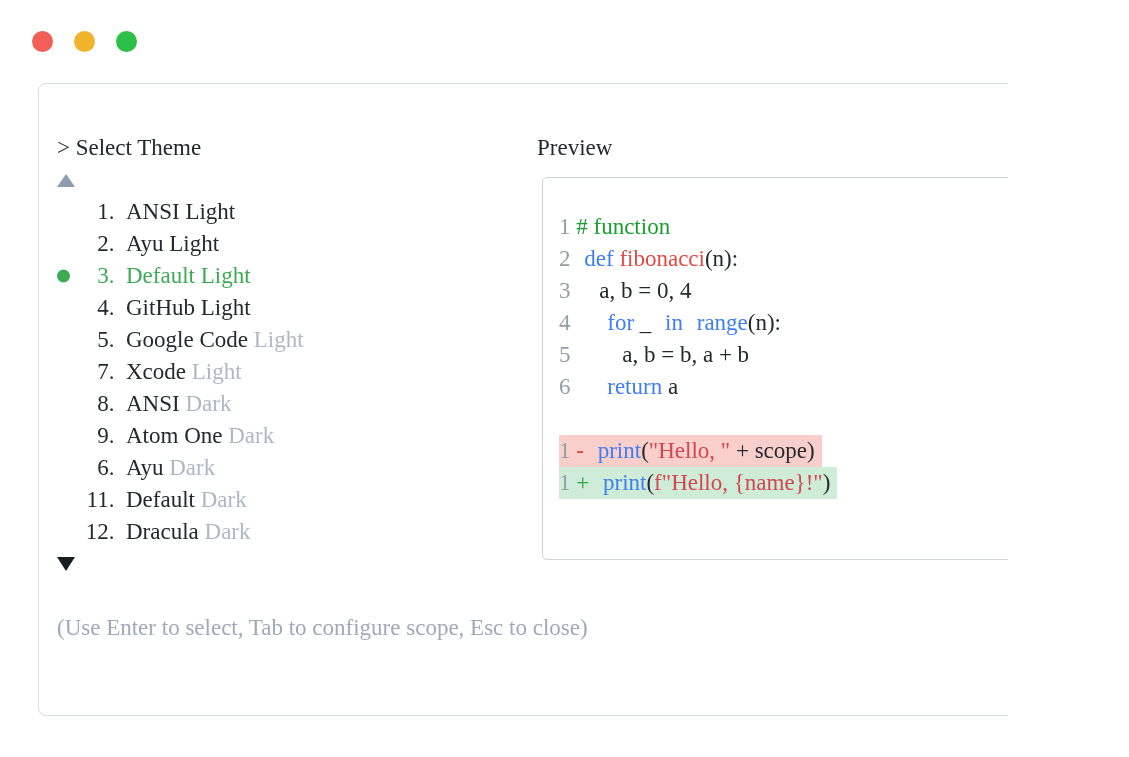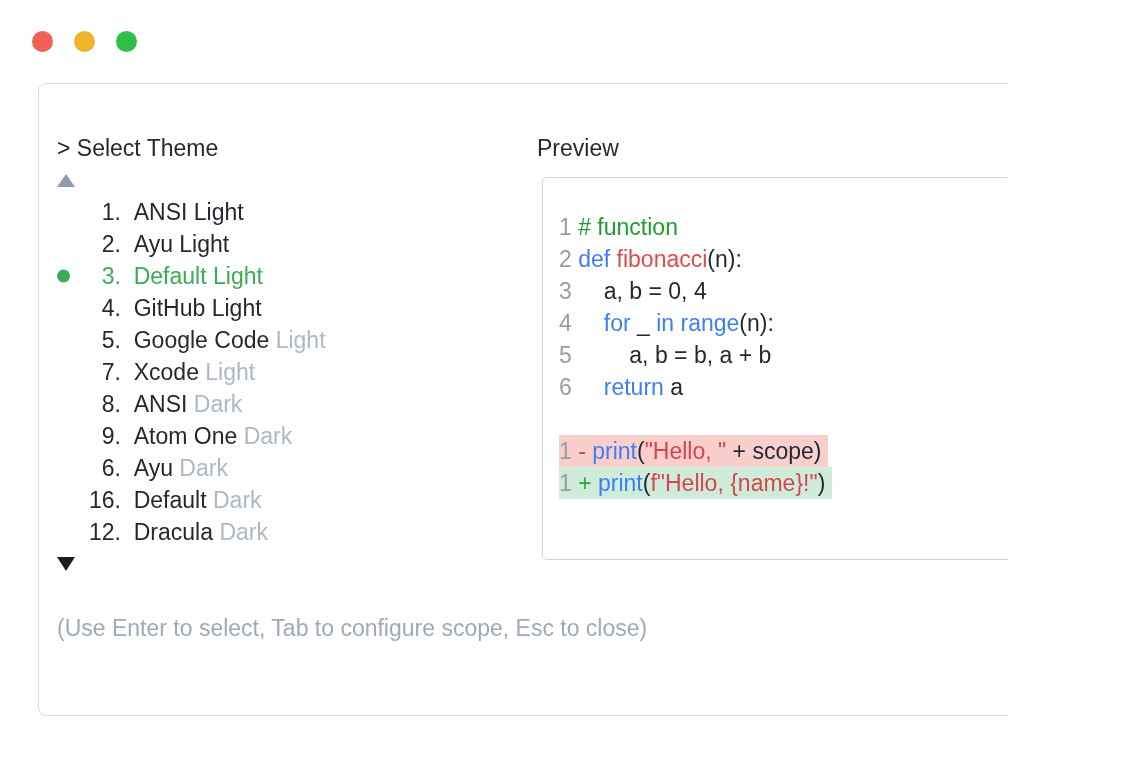--- a/index.html
+++ b/index.html
@@ -1,17 +1,17 @@
 <!DOCTYPE html>
 <html style="--text: #24292f; --muted_variant: #aeb8c4; --help_text: #9fa9b8; --line_number: #959da6; --selected_green: #3cab54; --comment_green: #1a9f2e; --keyword_blue: #3f7ef2; --function_red: #df4b46; --string_red: #d6454f; --diff_minus_red: #d9403a; --diff_plus_green: #28a745; --removed_bg: #f9cfcc; --added_bg: #cfecd8; --panel_border: #d8dce3; --preview_border: #ccd5de; --up_arrow_color: #8f9cb0; --down_arrow_color: #181c23; --dot_red: #f15f57; --dot_yellow: #f0b32c; --dot_green: #2dbf47;"><head>
 <meta charset="utf-8">
 <style>
   html,body{margin:0;padding:0;background:#ffffff;}
   #stage{position:relative;width:1008px;height:757px;background:#ffffff;overflow:hidden;
-         font-family:Liberation Sans, sans-serif;font-size:23px;color:var(--text,#24292f);}
+         font-family:Liberation Serif, serif;font-size:23px;color:var(--text,#24292f);}
 
   
   .dots{position:absolute;left:32px;top:31px;display:flex;}
   .dot-btn{width:21px;height:21px;border-radius:50%;margin-right:21px;}
 
   
   .panel{position:absolute;left:38px;top:83px;width:1049px;height:631px;
          border:1.5px solid var(--panel_border,#d8dce3);border-radius:8px;background:#fff;}
 
   .row{height:32px;line-height:32px;white-space:pre;}
@@ -37,21 +37,21 @@
   .preview-label{position:absolute;left:498px;top:48px;height:32px;line-height:32px;white-space:pre;text-align:center;}
   .preview-box{position:absolute;left:503px;top:93px;width:517px;height:381px;
                border:1.5px solid var(--preview_border,#ccd5de);border-radius:5px;background:#fff;}
   .code{position:absolute;left:16px;top:33px;}
   .code-line{height:32px;line-height:32px;white-space:pre;}
   .line-inner{display:inline-block;height:32px;}
   .line-inner.removed{background:var(--removed_bg,#f9cfcc);padding-right:7px;}
   .line-inner.added{background:var(--added_bg,#cfecd8);padding-right:7px;}
   .lnum{color:var(--line_number,#959da6);}
   .tok-comment{color:var(--comment_green,#1a9f2e);}
-  .tok-kw{color:var(--keyword_blue,#3f7ef2);}
+  .tok-kw{color:var(--keyword_blue,#3f7ef2);margin-left:8px;}
   .tok-fn{color:var(--function_red,#df4b46);}
   .tok-str{color:var(--string_red,#d6454f);}
   .tok-del{color:var(--diff_minus_red,#d9403a);}
   .tok-add{color:var(--diff_plus_green,#28a745);}
   .tok-plain{color:var(--text,#24292f);}
 </style>
 </head>
 <body>
 
 <div id="stage">
@@ -72,21 +72,21 @@
       <div id="theme-list">
           <div class="theme-row"><span class="marker"></span><span class="num">1.</span><span class="name">ANSI <span class="variant">Light</span></span></div>
           <div class="theme-row"><span class="marker"></span><span class="num">2.</span><span class="name">Ayu <span class="variant">Light</span></span></div>
           <div class="theme-row selected"><span class="marker"><span class="sel-dot"></span></span><span class="num">3.</span><span class="name">Default <span class="variant">Light</span></span></div>
           <div class="theme-row"><span class="marker"></span><span class="num">4.</span><span class="name">GitHub <span class="variant">Light</span></span></div>
           <div class="theme-row"><span class="marker"></span><span class="num">5.</span><span class="name">Google Code <span class="variant muted">Light</span></span></div>
           <div class="theme-row"><span class="marker"></span><span class="num">7.</span><span class="name">Xcode <span class="variant muted">Light</span></span></div>
           <div class="theme-row"><span class="marker"></span><span class="num">8.</span><span class="name">ANSI <span class="variant muted">Dark</span></span></div>
           <div class="theme-row"><span class="marker"></span><span class="num">9.</span><span class="name">Atom One <span class="variant muted">Dark</span></span></div>
           <div class="theme-row"><span class="marker"></span><span class="num">6.</span><span class="name">Ayu <span class="variant muted">Dark</span></span></div>
-          <div class="theme-row"><span class="marker"></span><span class="num">16.</span><span class="name">Default <span class="variant muted">Dark</span></span></div>
+          <div class="theme-row"><span class="marker"></span><span class="num">11.</span><span class="name">Default <span class="variant muted">Dark</span></span></div>
           <div class="theme-row"><span class="marker"></span><span class="num">12.</span><span class="name">Dracula <span class="variant muted">Dark</span></span></div>
         </div>
       <div class="arrow-row">
         <span class="tri down"></span>
       </div>
       <div class="row"></div>
       <div class="row help">(Use Enter to select, Tab to configure scope, Esc to close)</div>
     </div>
 
     <div class="preview-label">Preview</div>

